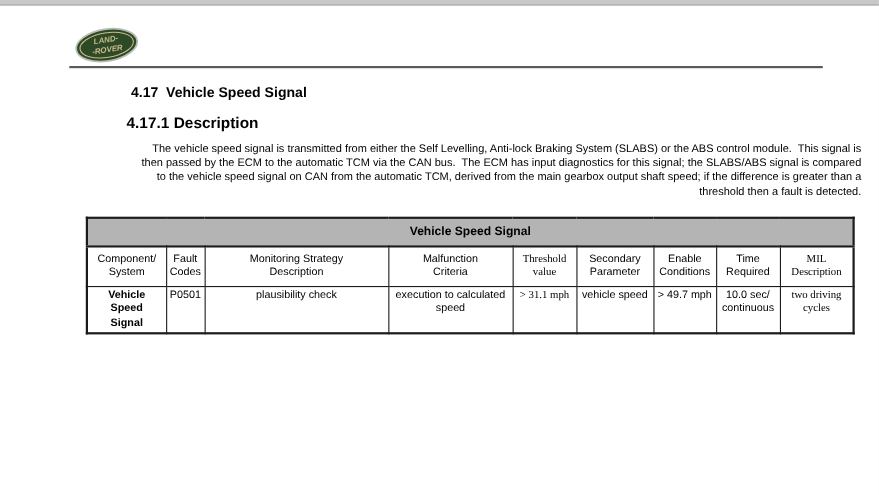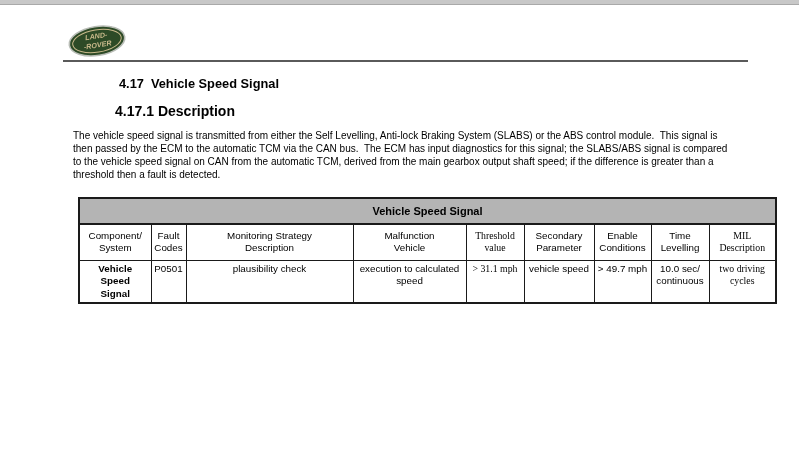--- a/index.html
+++ b/index.html
@@ -26,20 +26,21 @@
   }
   .h1 { position: absolute; left: 73px; top: 76px; font-size: 12.8px; font-weight: bold; margin-left: 46px; }
   .h2 { position: absolute; left: 73px; top: 103px; font-size: 14px; font-weight: bold; margin-left: 42px; }
   .h1 .num, .h2 .num { margin-right: 7px; }
   .h2 .num { margin-right: 4px; }
   .desc {
     position: absolute; left: 73px; top: 130px;
     width: 710px;
     font-size: 10px; line-height: 12.9px;
     white-space: pre-wrap;
+    text-align: right;
   }
   table.vss {
     position: absolute; left: 78px; top: 197px;
     width: 697px;
     border-collapse: collapse;
     table-layout: fixed;
     font-size: 9.8px;
     border: 2px solid #1a1a1a;
   }
   table.vss td {
@@ -127,29 +128,29 @@
       <td colspan="9">Vehicle Speed Signal</td>
     </tr>
     <tr class="header-row">
       <td>Component/
 System</td>
       <td>Fault
 Codes</td>
       <td>Monitoring Strategy
 Description</td>
       <td>Malfunction
-Vehicle</td>
+Criteria</td>
       <td class="thick-left">Threshold
 value</td>
       <td>Secondary
 Parameter</td>
       <td>Enable
 Conditions</td>
       <td>Time
-Levelling</td>
+Required</td>
       <td class="thick-left">MIL
 Description</td>
     </tr>
     <tr class="data-row">
       <td class="bold">Vehicle
 Speed
 Signal</td>
       <td>P0501</td>
       <td>plausibility check</td>
       <td>execution to calculated

